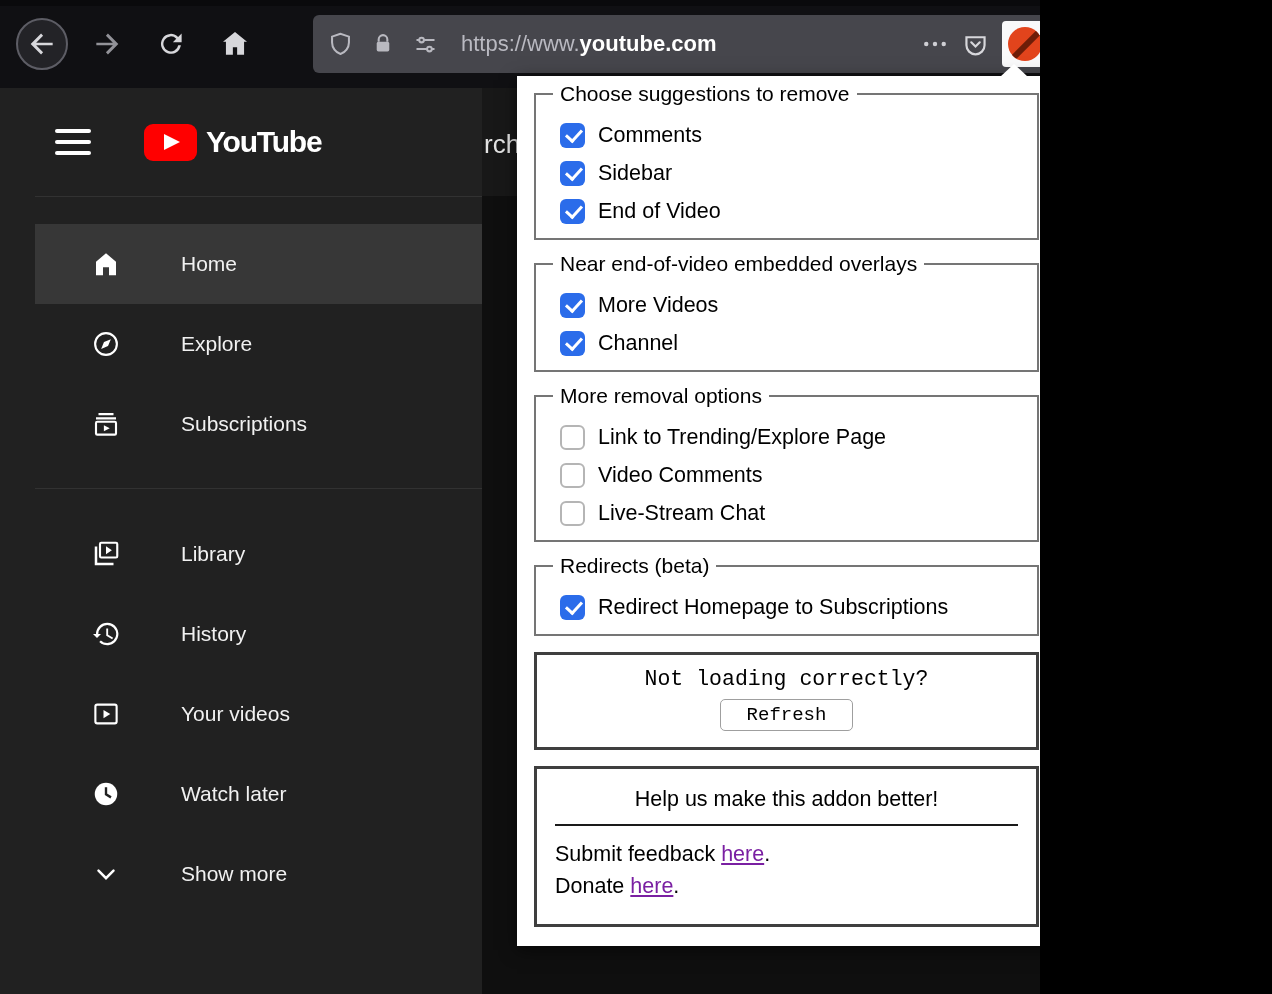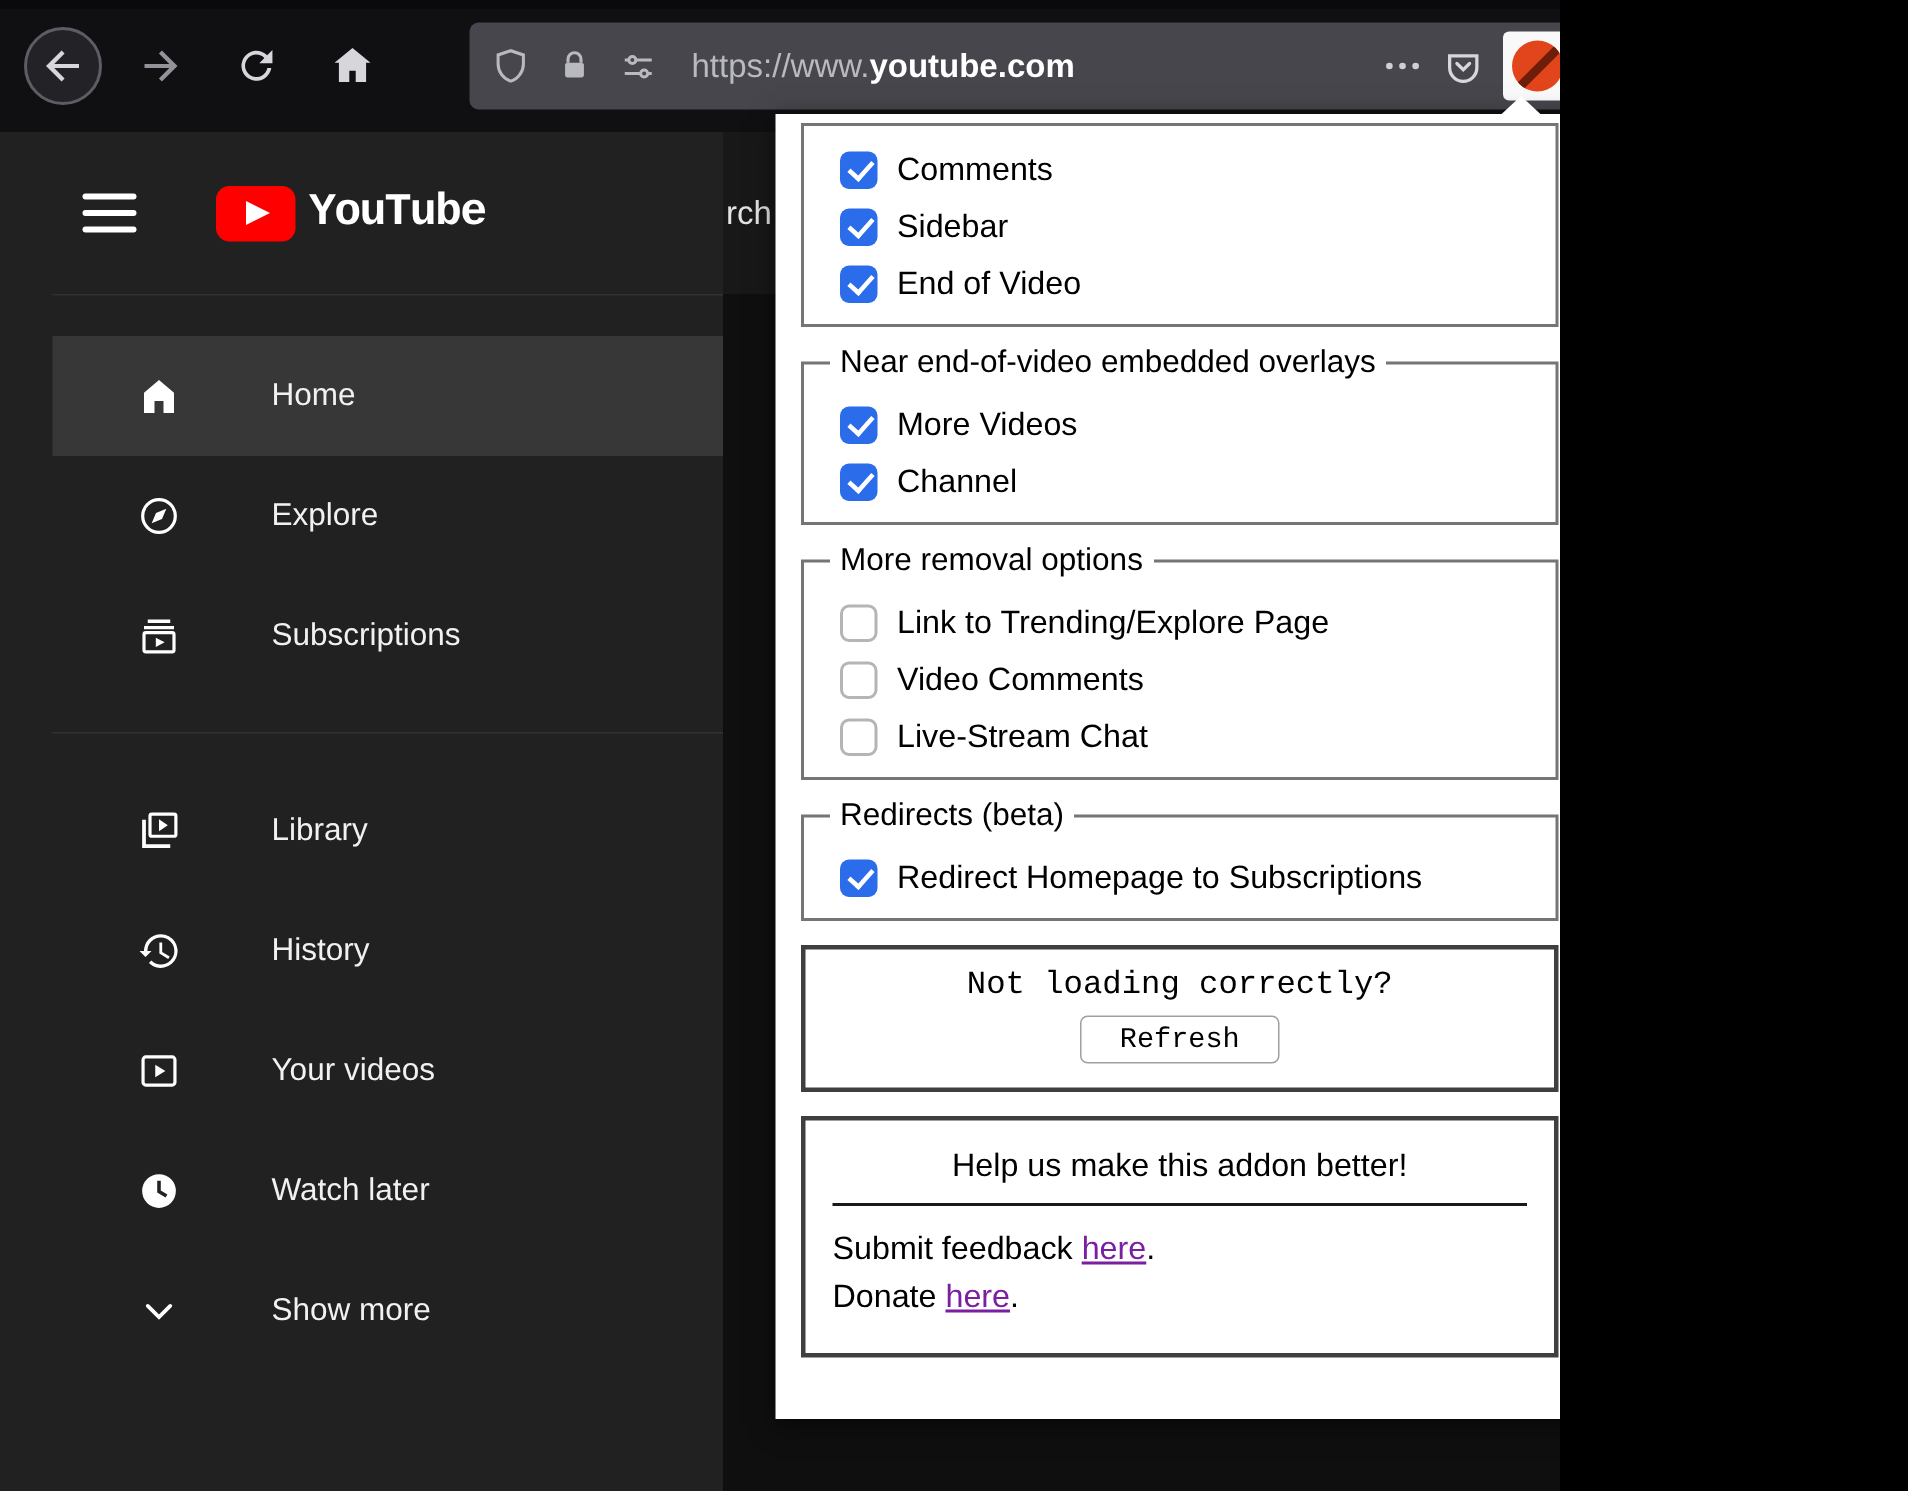--- a/index.html
+++ b/index.html
@@ -24,29 +24,29 @@
   .url-spacer{flex:1;}
   .ext-btn{width:46px;height:46px;border-radius:4px;background:#f9f9fa;display:flex;align-items:center;
            justify-content:center;margin:0 8px;cursor:pointer;position:relative;}
   .ext-circle{width:34px;height:34px;border-radius:50%;background:var(--ext-orange,#e2441c);position:relative;overflow:hidden;}
   .ext-circle::after{content:"";position:absolute;left:-4px;top:14px;width:46px;height:6px;background:#6e1d08;transform:rotate(-45deg);}
   .lib-btn{left:1152px;top:25px;width:40px;height:38px;}
   .sb-btn{left:1217px;top:25px;width:40px;height:38px;}
 
   
   .yt-header{position:absolute;left:0;top:88px;width:1272px;height:108px;background:#181818;}
-  .yt-search-frag{position:absolute;left:484px;top:129px;font-size:22px;color:#e3e3e3;cursor:text;}
+  .yt-search-frag{position:absolute;left:484px;top:129px;font-size:26px;color:#e3e3e3;cursor:text;}
   .yt-apps{position:absolute;left:1100px;top:125px;cursor:pointer;}
   .yt-bell{position:absolute;left:1196px;top:123px;cursor:pointer;}
 
   .yt-sidebar{position:absolute;left:0;top:88px;width:482px;height:906px;background:#212121;}
   .yt-sb-header{height:108px;display:flex;align-items:center;}
   .burger{margin-left:55px;width:36px;cursor:pointer;}
   .burger div{height:4px;background:#fff;border-radius:2px;margin:7px 0;}
-  .yt-logo{display:flex;align-items:center;margin-left:53px;cursor:pointer;font-family:Liberation Mono, monospace;}
+  .yt-logo{display:flex;align-items:center;margin-left:53px;cursor:pointer;}
   .logo-badge{width:53px;height:37px;background:var(--youtube-red,#f00);border-radius:9px;position:relative;}
   .logo-badge::after{content:"";position:absolute;left:20px;top:10px;width:0;height:0;
                      border-left:16px solid #fff;border-top:8.5px solid transparent;border-bottom:8.5px solid transparent;}
   .logo-text{margin-left:9px;font-size:30px;font-weight:700;letter-spacing:-1.2px;color:#fff;}
   .yt-menu{border-top:1px solid #323232;margin-left:35px;}
   .yt-section{display:block;}
   .yt-section.first{padding-top:27px;}
   .yt-section.second{padding-top:25px;}
   .yt-sep{height:1px;background:#323232;margin-top:24px;}
   .yt-item{height:80px;display:flex;align-items:center;padding-left:56px;cursor:pointer;}
@@ -302,20 +302,21 @@
             <span class="yt-label">Show more</span>
           </div>
         </div>
       </div>
   </div>
 
   <div class="popup-notch"></div>
   <div class="ext-popup">
     <div>
         <fieldset>
+          <legend>Choose suggestions to remove</legend>
           <div class="opt-row">
             <span class="cb checked"></span>
             <span class="opt-label">Comments</span>
           </div>
           <div class="opt-row">
             <span class="cb checked"></span>
             <span class="opt-label">Sidebar</span>
           </div>
           <div class="opt-row">
             <span class="cb checked"></span>

